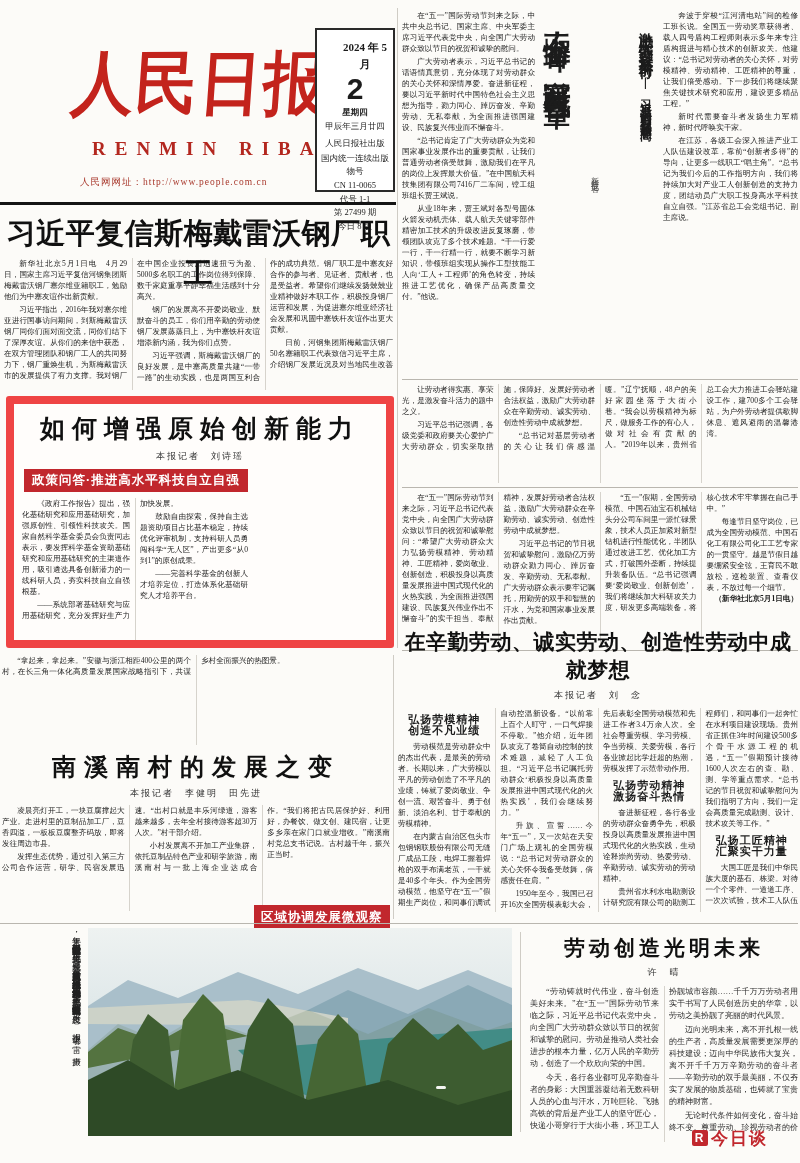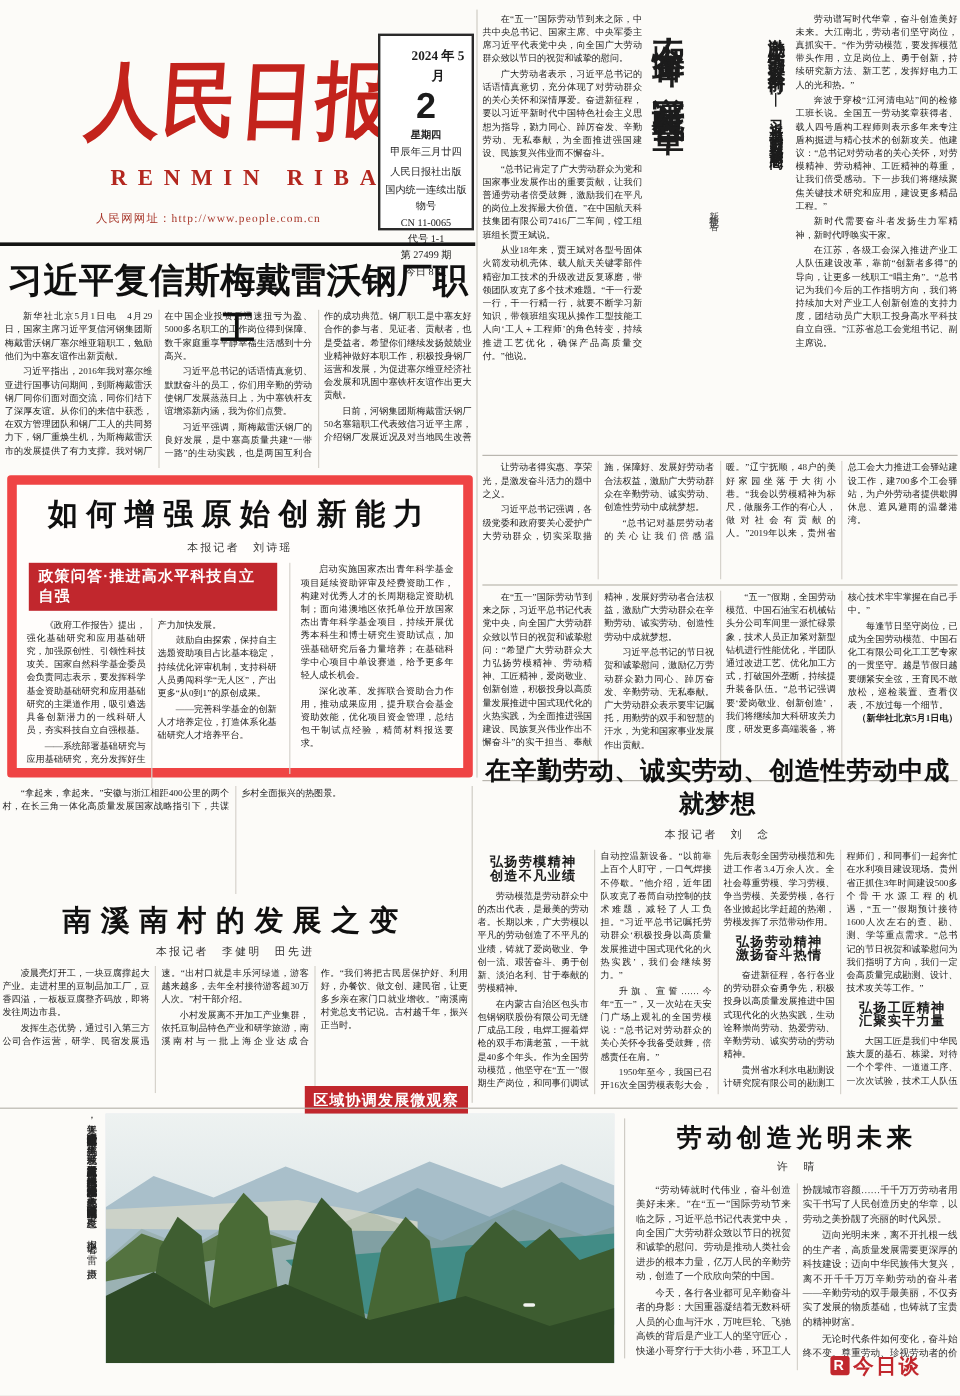--- a/index.html
+++ b/index.html
@@ -114,21 +114,21 @@
     <div>代号 1-1</div>
     <div>第 27499 期</div>
     <div>今日 8 版</div>
   </div>
   <div class="abs" id="header-rule"></div>
 
   <div class="abs hl" id="lead-hl">习近平复信斯梅戴雷沃钢厂职工</div>
   <div class="abs body-txt cols3" id="lead-body">
       <p>新华社北京5月1日电　4月29日，国家主席习近平复信河钢集团斯梅戴雷沃钢厂塞尔维亚籍职工，勉励他们为中塞友谊作出新贡献。</p>
       <p>习近平指出，2016年我对塞尔维亚进行国事访问期间，到斯梅戴雷沃钢厂同你们面对面交流，同你们结下了深厚友谊。从你们的来信中获悉，在双方管理团队和钢厂工人的共同努力下，钢厂重焕生机，为斯梅戴雷沃市的发展提供了有力支撑。我对钢厂在中国企业投资后迅速扭亏为盈、5000多名职工的工作岗位得到保障、数千家庭重享平静幸福生活感到十分高兴。</p>
-      <p>习近平总书记的话语情真意切、默默奋斗的员工，你们用辛勤的劳动使钢厂发展蒸蒸日上，为中塞铁杆友谊增添新内涵，我为你们点赞。</p>
+      <p>钢厂的发展离不开爱岗敬业、默默奋斗的员工，你们用辛勤的劳动使钢厂发展蒸蒸日上，为中塞铁杆友谊增添新内涵，我为你们点赞。</p>
       <p>习近平强调，斯梅戴雷沃钢厂的良好发展，是中塞高质量共建“一带一路”的生动实践，也是两国互利合作的成功典范。钢厂职工是中塞友好合作的参与者、见证者、贡献者，也是受益者。希望你们继续发扬兢兢业业精神做好本职工作，积极投身钢厂运营和发展，为促进塞尔维亚经济社会发展和巩固中塞铁杆友谊作出更大贡献。</p>
       <p>日前，河钢集团斯梅戴雷沃钢厂50名塞籍职工代表致信习近平主席，介绍钢厂发展近况及对当地民生改善的重要贡献，表达对习近平主席亲自关心和促成该项目的感激之情。</p>
     </div>
 
   <div class="abs vrule" id="vdiv-main"></div>
 
   <div class="abs" id="feat-row1">
     <div class="body-txt" id="feat-colA">
         <p>在“五一”国际劳动节到来之际，中共中央总书记、国家主席、中央军委主席习近平代表党中央，向全国广大劳动群众致以节日的祝贺和诚挚的慰问。</p>
         <p>广大劳动者表示，习近平总书记的话语情真意切，充分体现了对劳动群众的关心关怀和深情厚爱。奋进新征程，要以习近平新时代中国特色社会主义思想为指导，勠力同心、踔厉奋发、辛勤劳动、无私奉献，为全面推进强国建设、民族复兴伟业而不懈奋斗。</p>
@@ -137,21 +137,20 @@
       </div>
     <div id="feat-vheads">
       <div id="feat-kicker">
         <span class="k1">激励广大劳动群众逐梦前行</span>
         <span class="k2">——习近平总书记的节日祝贺和诚挚慰问</span>
       </div>
       <div id="feat-vbyline">新华社记者</div>
       <div id="feat-title">不懈奋斗，谱写时代华章</div>
     </div>
     <div class="body-txt" id="feat-colC">
-        <p>劳动谱写时代华章，奋斗创造美好未来。大江南北，劳动者们坚守岗位，真抓实干。“作为劳动模范，要发挥模范带头作用，立足岗位上、勇于创新，持续研究新方法、新工艺，发挥好电力工人的光和热。”</p>
         <p>奔波于穿梭“江河清电站”间的检修工班长说。全国五一劳动奖章获得者、载人四号盾构工程师则表示多年来专注盾构掘进与精心技术的创新攻关。他建议：“总书记对劳动者的关心关怀，对劳模精神、劳动精神、工匠精神的尊重，让我们倍受感动。下一步我们将继续聚焦关键技术研究和应用，建设更多精品工程。”</p>
         <p>新时代需要奋斗者发扬生力军精神，新时代呼唤实干家。</p>
         <p>在江苏，各级工会深入推进产业工人队伍建设改革，靠前“创新者多得”的导向，让更多一线职工“唱主角”。“总书记为我们今后的工作指明方向，我们将持续加大对产业工人创新创造的支持力度，团结动员广大职工投身高水平科技自立自强。”江苏省总工会党组书记、副主席说。</p>
       </div>
   </div>
   <div class="abs hrule" id="feat-rule1"></div>
   <div class="abs body-txt cols4" id="feat-cont">
       <p>让劳动者得实惠、享荣光，是激发奋斗活力的题中之义。</p>
       <p>习近平总书记强调，各级党委和政府要关心爱护广大劳动群众，切实采取措施，保障好、发展好劳动者合法权益，激励广大劳动群众在辛勤劳动、诚实劳动、创造性劳动中成就梦想。</p>
       <p>“总书记对基层劳动者的关心让我们倍感温暖。”辽宁抚顺，48户的美好家园坐落于大街小巷。“我会以劳模精神为标尺，做服务工作的有心人，做对社会有贡献的人。”2019年以来，贵州省总工会大力推进工会驿站建设工作，建700多个工会驿站，为户外劳动者提供歇脚休息、遮风避雨的温馨港湾。</p>
@@ -169,24 +168,20 @@
     <div id="qa-flex">
       <div id="qa-left">
         <div id="qa-banner">政策问答·推进高水平科技自立自强</div>
         <div class="body-txt cols2" id="qa-leftcols">
             <p>《政府工作报告》提出，强化基础研究和应用基础研究，加强原创性、引领性科技攻关。国家自然科学基金委员会负责同志表示，要发挥科学基金资助基础研究和应用基础研究的主渠道作用，吸引遴选具备创新潜力的一线科研人员，夯实科技自立自强根基。</p>
             <p>——系统部署基础研究与应用基础研究，充分发挥好生产力加快发展。</p>
             <p>鼓励自由探索，保持自主选题资助项目占比基本稳定，持续优化评审机制，支持科研人员勇闯科学“无人区”，产出更多“从0到1”的原创成果。</p>
             <p>——完善科学基金的创新人才培养定位，打造体系化基础研究人才培养平台。</p>
           </div>
       </div>
-      <div class="body-txt" id="qa-right">
-          <p>启动实施国家杰出青年科学基金项目延续资助评审及经费资助工作，构建对优秀人才的长周期稳定资助机制；面向港澳地区依托单位开放国家杰出青年科学基金项目，持续开展优秀本科生和博士研究生资助试点，加强基础研究后备力量培养；在基础科学中心项目中单设赛道，给予更多年轻人成长机会。</p>
-          <p>深化改革、发挥联合资助合力作用，推动成果应用，提升联合会基金资助效能，优化项目资金管理，总结包干制试点经验，精简材料报送要求。</p>
-        </div>
     </div>
   </div>
 
   <div class="abs" id="nanxi">
     <div class="body-txt cols2" id="nanxi-intro">
         <p>“拿起来，拿起来。”安徽与浙江相距400公里的两个村，在长三角一体化高质量发展国家战略指引下，共谋乡村全面振兴的热图景。</p>
       </div>
     <div class="hl" id="nanxi-hl">南溪南村的发展之变</div>
     <div class="byline" id="nanxi-byline">本报记者　李健明　田先进</div>
     <div class="body-txt cols3" id="nanxi-body">

